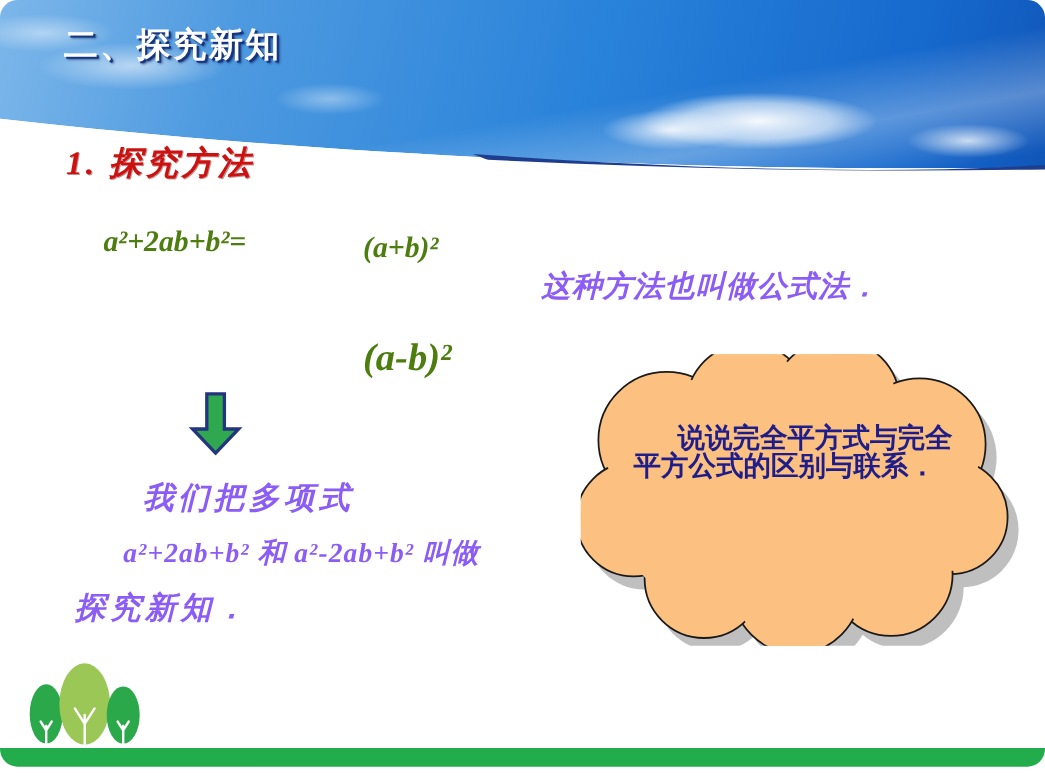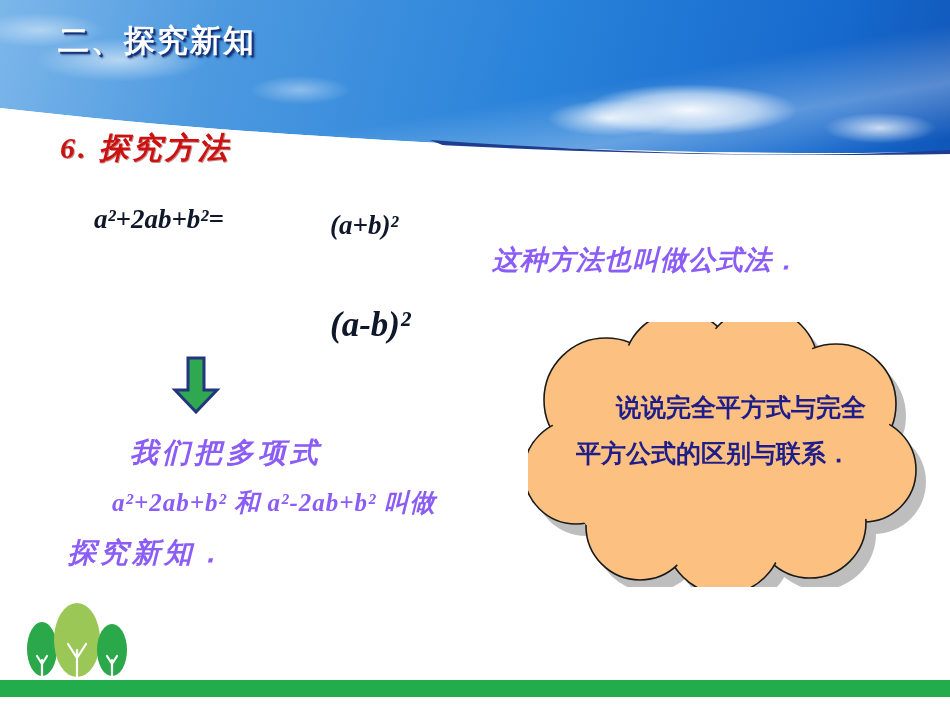--- a/index.html
+++ b/index.html
@@ -13,20 +13,21 @@
     overflow: hidden;
     font-family: "Liberation Sans", sans-serif;
   }
 
   .slide {
     position: relative;
     width: 950px;
     height: 697px;
     background: #ffffff;
     overflow: hidden;
+    border-radius: 16px;
   }
 
   
   .banner {
     position: absolute;
     left: 0; top: 0;
     width: 950px;
     height: 180px;
     overflow: hidden;
   }
@@ -75,21 +76,21 @@
     font-family: "Liberation Serif", "DejaVu Serif", serif;
     font-style: italic;
     letter-spacing: 3px;
     text-shadow: 1px 1px 0 rgba(130,0,0,0.45);
     white-space: nowrap;
   }
 
   
   .formula {
     position: absolute;
-    color: #0f172a;
+    color: #4d7c0f;
     font-family: "Liberation Serif", "DejaVu Serif", serif;
     font-weight: bold;
     font-style: italic;
     white-space: nowrap;
   }
 
   .f-lhs1 { left: 94px;  top: 204px; font-size: 27px; }
   .f-rhs1 { left: 330px; top: 210px; font-size: 27px; }
   .f-lhs2 { left: 94px;  top: 300px; font-size: 27px; }
   .f-rhs2 { left: 330px; top: 305px; font-size: 35px; }
@@ -132,21 +133,21 @@
     top: 322px;
     width: 400px;
     height: 265px;
   }
   .cloud-text {
     position: absolute;
     left: 576px;
     top: 385px;
     width: 300px;
     font-size: 25px;
-    line-height: 46px;
+    line-height: 26px;
     color: #1F1D8A;
     font-family: "DejaVu Sans", "Liberation Sans", sans-serif;
     font-weight: bold;
     text-indent: 40px;
   }
 
   
   .bottom-bar {
     position: absolute;
     left: 0;
@@ -174,21 +175,21 @@
       <path d="M0,108 C260,138 620,158 950,152 L950,180 L0,180 Z" fill="#ffffff"></path>
       <path d="M0,108 C260,138 620,158 950,152 L950,180 C620,172 260,150 0,119 Z" fill="#ffffff"></path>
       <path d="M430,140 C600,152 790,160 950,150 L950,180 C800,178 620,168 460,152 Z" fill="#1F3D8F"></path>
       <path d="M430,143 C600,155 790,163 950,154 L950,180 C800,180 620,172 460,156 Z" fill="#ffffff" opacity="0"></path>
       <path d="M0,110 C260,140 620,160 950,154 L950,180 L0,180 Z" fill="#ffffff"></path>
     </svg>
   </div>
 
   <div class="header-title">二、探究新知</div>
 
-  <div class="sub-heading">6. 探究方法</div>
+  <div class="sub-heading">1. 探究方法</div>
 
   <div class="formula f-lhs1">a²+2ab+b²=</div>
   <div class="formula f-rhs1">(a+b)²</div>
 
   <div class="formula f-rhs2">(a-b)²</div>
 
   <div class="hand hand-note">这种方法也叫做公式法．</div>
 
   <svg class="arrow-down" viewBox="0 0 58 58">
     <polygon points="21,2 37,2 37,34 50,34 29,56 8,34 21,34" fill="#2FA84F" stroke="#23357E" stroke-width="3" stroke-linejoin="miter"></polygon>

